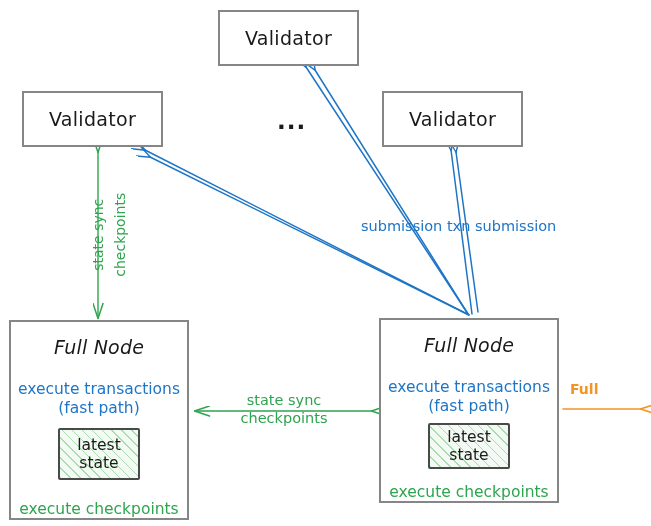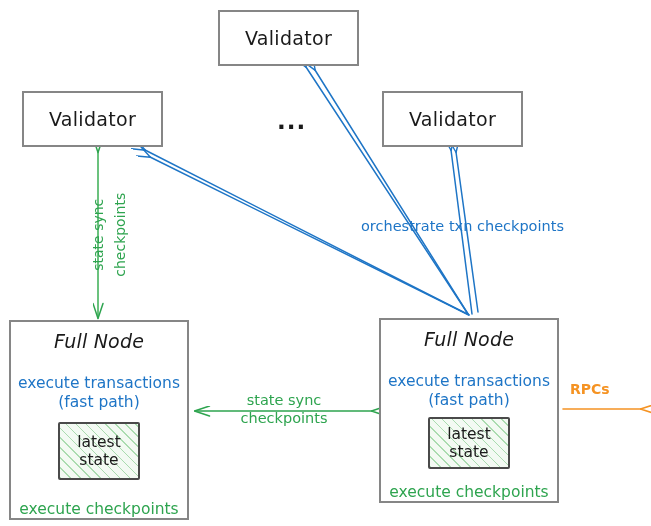--- a/index.html
+++ b/index.html
@@ -17,21 +17,21 @@
     border:2px solid #868686;
     box-sizing:border-box;
     display:flex;flex-direction:column;align-items:center;
   }
   .validator{
     justify-content:center;
   }
   .v-label{
     font-size:19px;color:#1a1a1a;letter-spacing:.3px;
   }
-  .fullnode{padding-top:8px;}
+  .fullnode{padding-top:14px;}
   .fn-title{font-size:19px;color:#1a1a1a;font-style:italic;letter-spacing:.2px;}
   .fn-blue{
     color:#1e75c6;font-size:15.5px;line-height:1.22;text-align:center;margin-top:22px;
   }
   .fn-green{
     color:#2ea44f;font-size:15.5px;text-align:center;
   }
   .state-box{
     width:78px;height:62px;
     border:2px solid #4a4a4a;border-radius:2px;
@@ -132,35 +132,35 @@
       <div>execute transactions</div>
       <div>(fast path)</div>
     </div>
     <div class="state-box" style="margin-top:7px;">
       <span>latest</span>
       <span>state</span>
     </div>
     <div class="fn-green" style="margin-top:14px;">execute checkpoints</div>
   </div>
 
-  <div class="lbl lbl-blue" style="left:361px;top:218px;">orchestrate txn checkpoints</div>
+  <div class="lbl lbl-blue" style="left:361px;top:218px;">submission txn submission</div>
 
   <div style="position:absolute;left:54px;top:195px;width:90px;height:80px;
               display:flex;align-items:center;justify-content:center;">
     <div class="lbl-vert" style="white-space:nowrap;">
       <span>state sync</span>
     </div>
   </div>
   <div style="position:absolute;left:76px;top:195px;width:90px;height:80px;
               display:flex;align-items:center;justify-content:center;">
     <div class="lbl-vert" style="white-space:nowrap;">
       <span>checkpoints</span>
     </div>
   </div>
 
   <div class="lbl lbl-green" style="left:226px;top:391px;width:116px;text-align:center;">
     <div>state sync</div>
     <div>checkpoints</div>
   </div>
 
-  <div class="lbl lbl-orange" style="left:570px;top:381px;">RPCs</div>
+  <div class="lbl lbl-orange" style="left:570px;top:381px;">Full</div>
 
 </div>
 
 </body></html>

